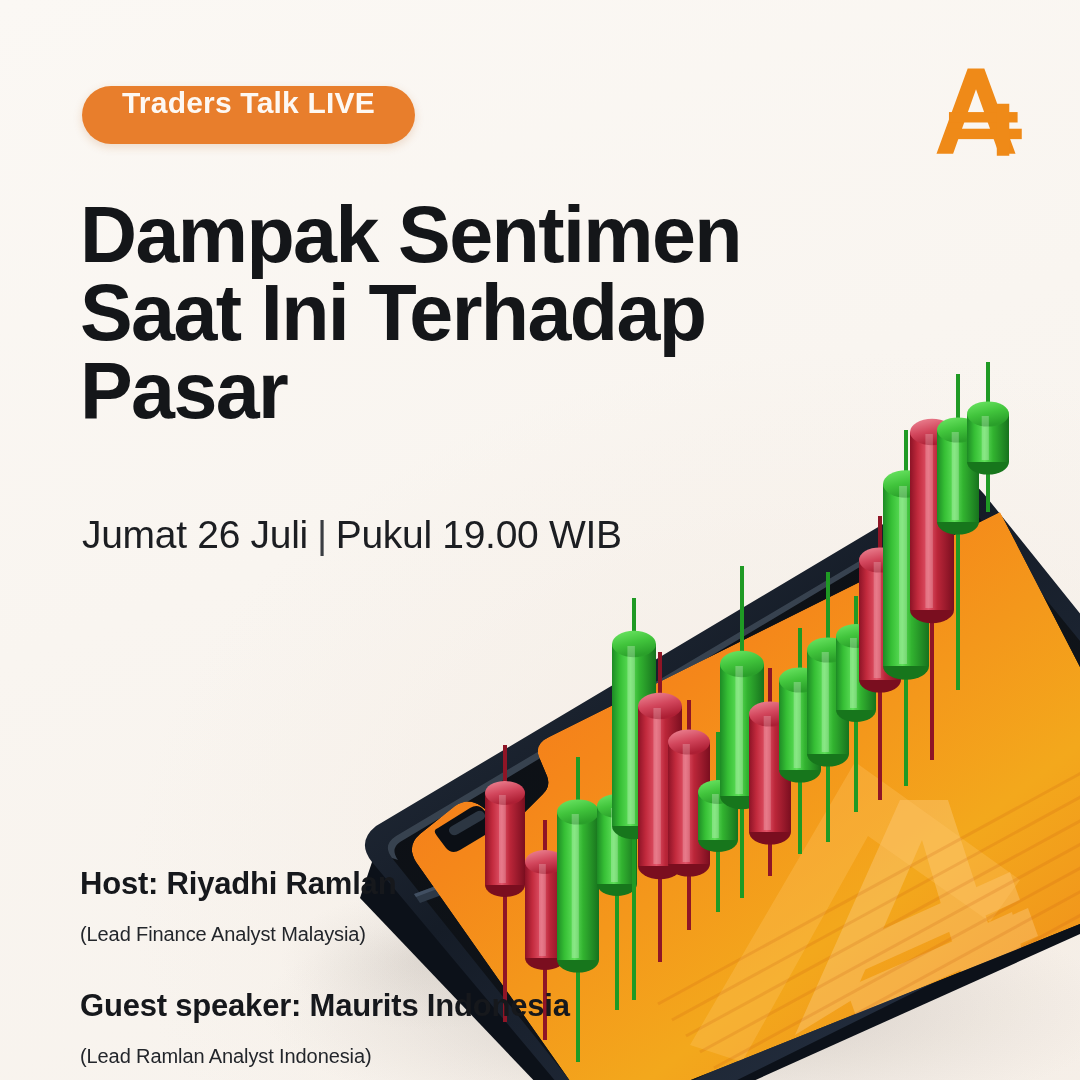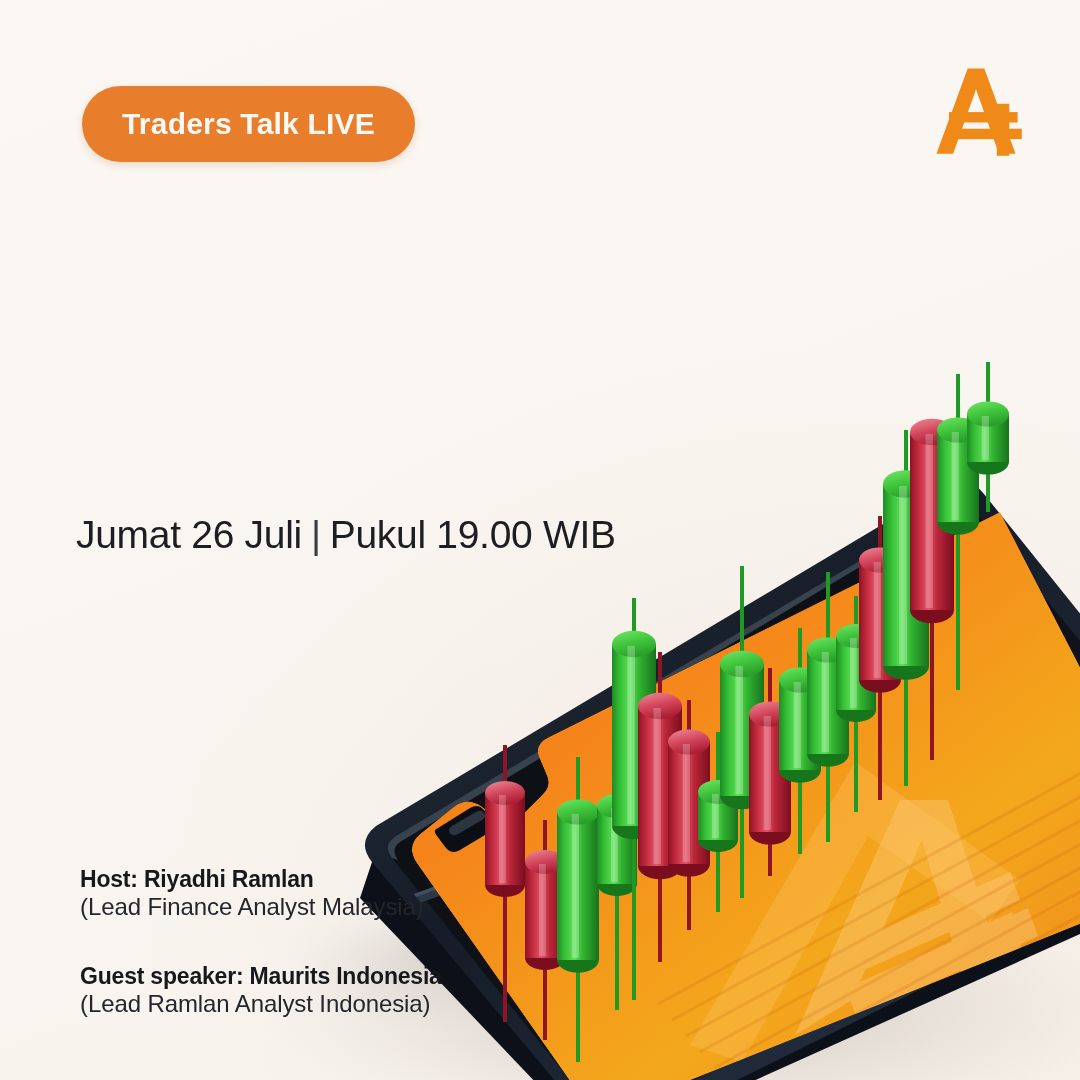--- a/index.html
+++ b/index.html
@@ -14,22 +14,22 @@
     position:absolute;inset:0;
     background:
       radial-gradient(120% 90% at 78% 82%, #f4ece4 0%, rgba(250,246,241,0) 55%),
       linear-gradient(160deg,#fbf8f4 0%,#f9f5f0 45%,#f7f2ec 100%);
     overflow:hidden;
   }
 
   
   .badge{
     position:absolute;left:82px;top:86px;
-    height:76px;padding:0 40px;
-    display:flex;align-items:center;justify-content:center;
+    height:58px;padding:0 40px;
+    display:flex;justify-content:center;
     border-radius:40px;
     background:#e87e2c;
     box-shadow:0 3px 10px rgba(180,95,25,.20);
   }
   .badge span{
     color:#fdf8f3;font-size:30px;font-weight:bold;
     letter-spacing:.2px;white-space:nowrap;
   }
 
   
@@ -38,35 +38,35 @@
   
   .headline{
     position:absolute;left:80px;top:196px;width:720px;
     color:#141619;
     font-size:79px;font-weight:bold;line-height:.99;
     letter-spacing:-1.6px;
   }
   .headline div{white-space:nowrap;}
 
   .subtitle{
-    position:absolute;left:76px;top:513px;
+    position:absolute;left:82px;top:513px;
     color:#1c1e22;font-size:39px;font-weight:400;letter-spacing:-.3px;
     white-space:nowrap;
   }
   .subtitle .sep{color:#3a3d42;padding:0 9px;font-weight:300;}
 
   
   .credits{position:absolute;left:80px;top:866px;z-index:40;}
   .c-name{
-    color:#16181c;font-size:23px;font-weight:bold;letter-spacing:-.2px;
+    color:#16181c;font-size:31px;font-weight:bold;letter-spacing:-.2px;
     white-space:nowrap;
   }
   .c-role{
-    color:#23262b;font-size:24px;font-weight:400;letter-spacing:-.1px;
-    margin-top:0;white-space:nowrap;
+    color:#23262b;font-size:20px;font-weight:400;letter-spacing:-.1px;
+    margin-top:21px;white-space:nowrap;
   }
   .c-block2{margin-top:42px;}
 
   
   .art{position:absolute;left:0;top:0;width:1080px;height:1080px;}
 </style>
 </head>
 <body>
 
 <div class="canvas">
@@ -312,20 +312,25 @@
     <span>Traders Talk LIVE</span>
   </div>
 
   <svg class="logo" viewBox="0 0 100 100">
     <path d="M12 92 L42 10 L58 10 L88 92 L72 92 L50 30 L28 92 Z" fill="#ef8a18"></path>
     <rect x="24" y="52" width="66" height="10" fill="#ef8a18"></rect>
     <rect x="24" y="68" width="70" height="10" fill="#ef8a18"></rect>
     <path d="M70 44 L82 44 L82 94 L70 94 Z" fill="#ef8a18"></path>
   </svg>
 
+  <div class="headline">
+    <div>Dampak Sentimen</div>
+    <div>Saat Ini Terhadap</div>
+    <div>Pasar</div>
+  </div>
 
   <div class="subtitle">
     <span>Jumat 26 Juli</span><span class="sep">|</span><span>Pukul 19.00 WIB</span>
   </div>
 
   <div class="credits">
     <div>
       <div class="c-name">Host: Riyadhi Ramlan</div>
       <div class="c-role">(Lead Finance Analyst Malaysia)</div>
     </div>

